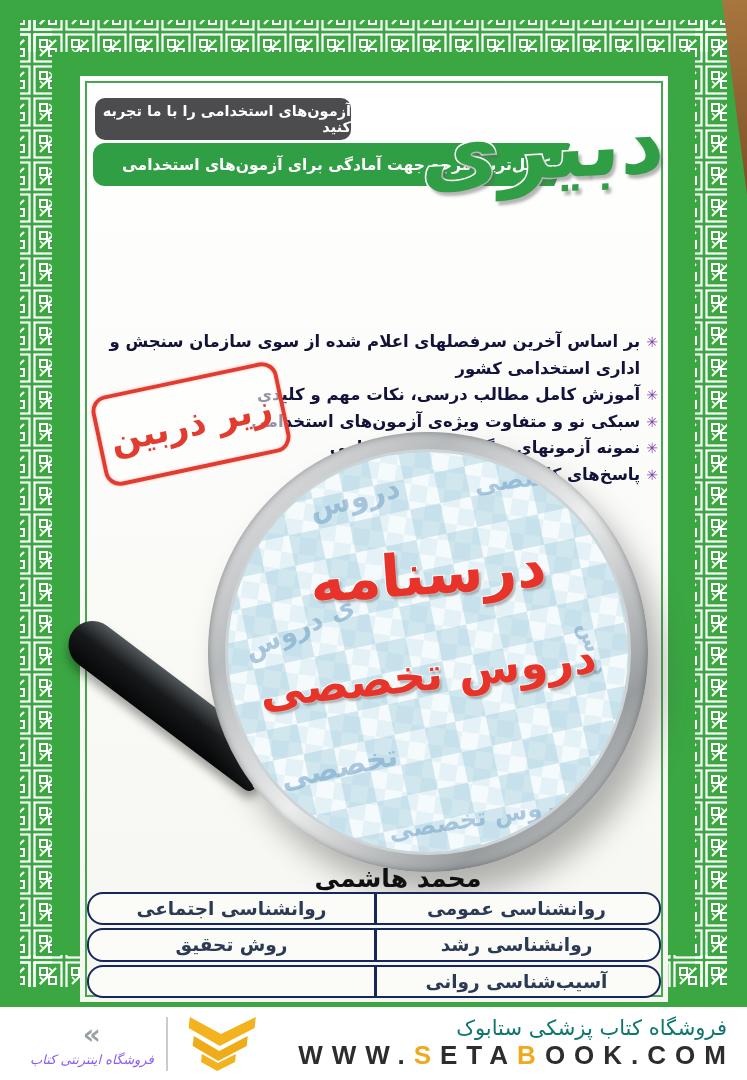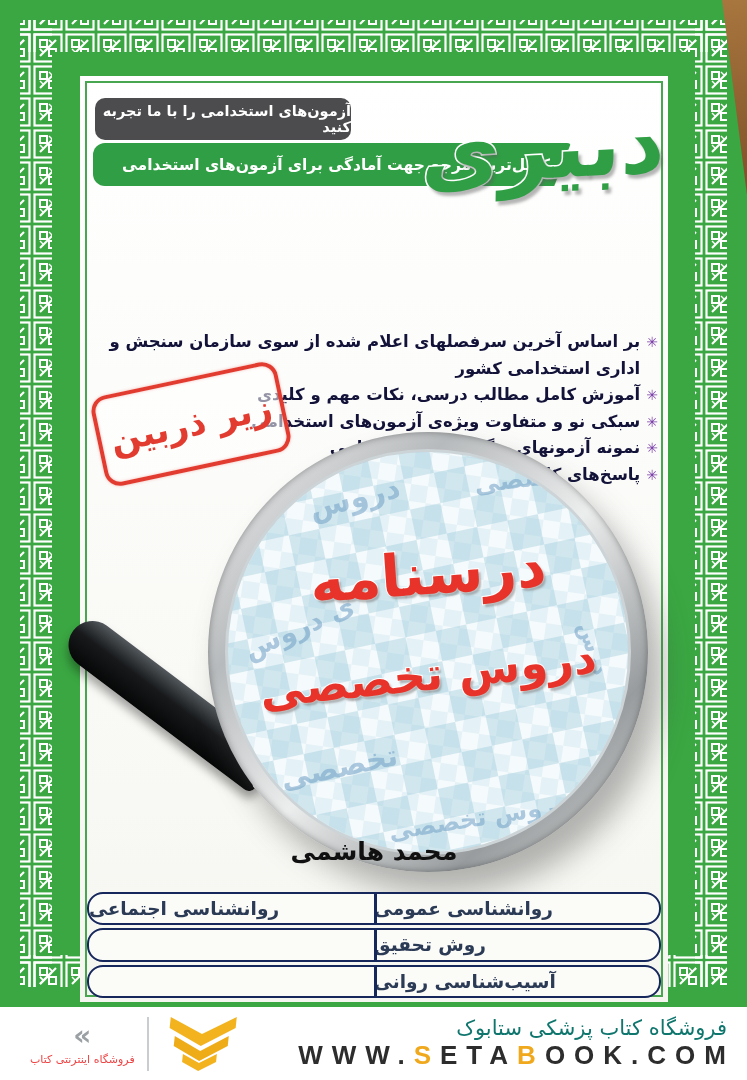--- a/index.html
+++ b/index.html
@@ -75,40 +75,40 @@
   .wm5{top:46%;right:2%;font-size:22px;transform:rotate(72deg);}
   .lens-l1{position:absolute;top:22%;width:100%;text-align:center;font-size:58px;font-weight:bold;
            color:#e8332a;direction:rtl;transform:rotate(-4deg);
            -webkit-text-stroke:2px #fff;paint-order:stroke fill;
            text-shadow:2px 3px 2px rgba(120,120,120,.5);}
   .lens-l2{position:absolute;top:49%;width:100%;text-align:center;font-size:45px;font-weight:bold;
            color:#e8332a;direction:rtl;transform:rotate(-6deg);
            -webkit-text-stroke:2px #fff;paint-order:stroke fill;
            text-shadow:2px 3px 2px rgba(120,120,120,.5);}
 
-  .author{position:absolute;left:0;top:761px;width:100%;text-align:center;font-size:25px;
-          font-weight:bold;color:#101010;direction:rtl;z-index:8;}
+  .author{position:absolute;left:0;top:788px;width:100%;text-align:center;font-size:25px;
+          font-weight:bold;color:#101010;direction:rtl;z-index:8;padding-left:24px;}
 
   
   .subjects{position:absolute;left:7px;right:7px;top:816px;display:grid;grid-template-rows:repeat(3,1fr);
             row-gap:3px;height:106px;z-index:8;}
   .srow{position:relative;border:2.5px solid #16275c;border-radius:16px;background:#fbfbf8;
         display:flex;direction:rtl;align-items:center;}
   .srow::after{content:"";position:absolute;left:50%;top:-2px;bottom:-2px;width:2.5px;background:#16275c;}
-  .scell{flex:0 0 50%;text-align:left;font-size:18.5px;font-weight:bold;color:#2b3a55;direction:rtl;}
+  .scell{flex:0 0 50%;text-align:center;font-size:18.5px;font-weight:bold;color:#2b3a55;direction:rtl;}
 
   
   .footer{position:absolute;left:0;top:1007px;width:747px;height:73px;background:#fff;
           display:flex;align-items:center;justify-content:space-between;}
   .logo-block{display:flex;align-items:center;gap:12px;margin-left:30px;}
   .wordmark-wrap{text-align:center;}
   .wordmark-line{display:flex;align-items:center;justify-content:center;direction:ltr;gap:4px;}
   .logo-arrow{color:#9aa0a3;font-size:28px;font-weight:bold;line-height:1;}
   .wordmark{color:#f2b01e;font-size:33px;font-weight:bold;line-height:1;direction:rtl;}
-  .logo-subtitle{color:#ef4444;font-size:11px;margin-top:3px;direction:rtl;}
+  .logo-subtitle{color:#8b5cf6;font-size:13px;margin-top:3px;direction:rtl;font-style:italic;}
   .logo-divider{width:2px;height:54px;background:#c9cdcf;}
   .site-block{margin-right:12px;text-align:right;}
   .store-line{font-size:21px;color:#0f766e;direction:rtl;padding-right:8px;}
   .url-line{font-size:26px;font-weight:bold;letter-spacing:9px;color:#2d2d2d;
             font-family:"Liberation Sans","DejaVu Sans",sans-serif;}
   .url-line .accent{color:#f0a81c;}
 </style>
 </head>
 <body>
 
@@ -188,20 +188,21 @@
       </div>
 
       <div class="author">محمد هاشمی</div>
 
       <div class="subjects">
         <div class="srow">
           <div class="scell">روانشناسی عمومی</div>
           <div class="scell">روانشناسی اجتماعی</div>
         </div>
         <div class="srow">
+          <div class="scell">روانشناسی رشد</div>
           <div class="scell">روش تحقیق</div>
         </div>
         <div class="srow">
           <div class="scell">آسیب‌شناسی روانی</div>
         </div>
       </div>
 
     </div>
   </div>
 

